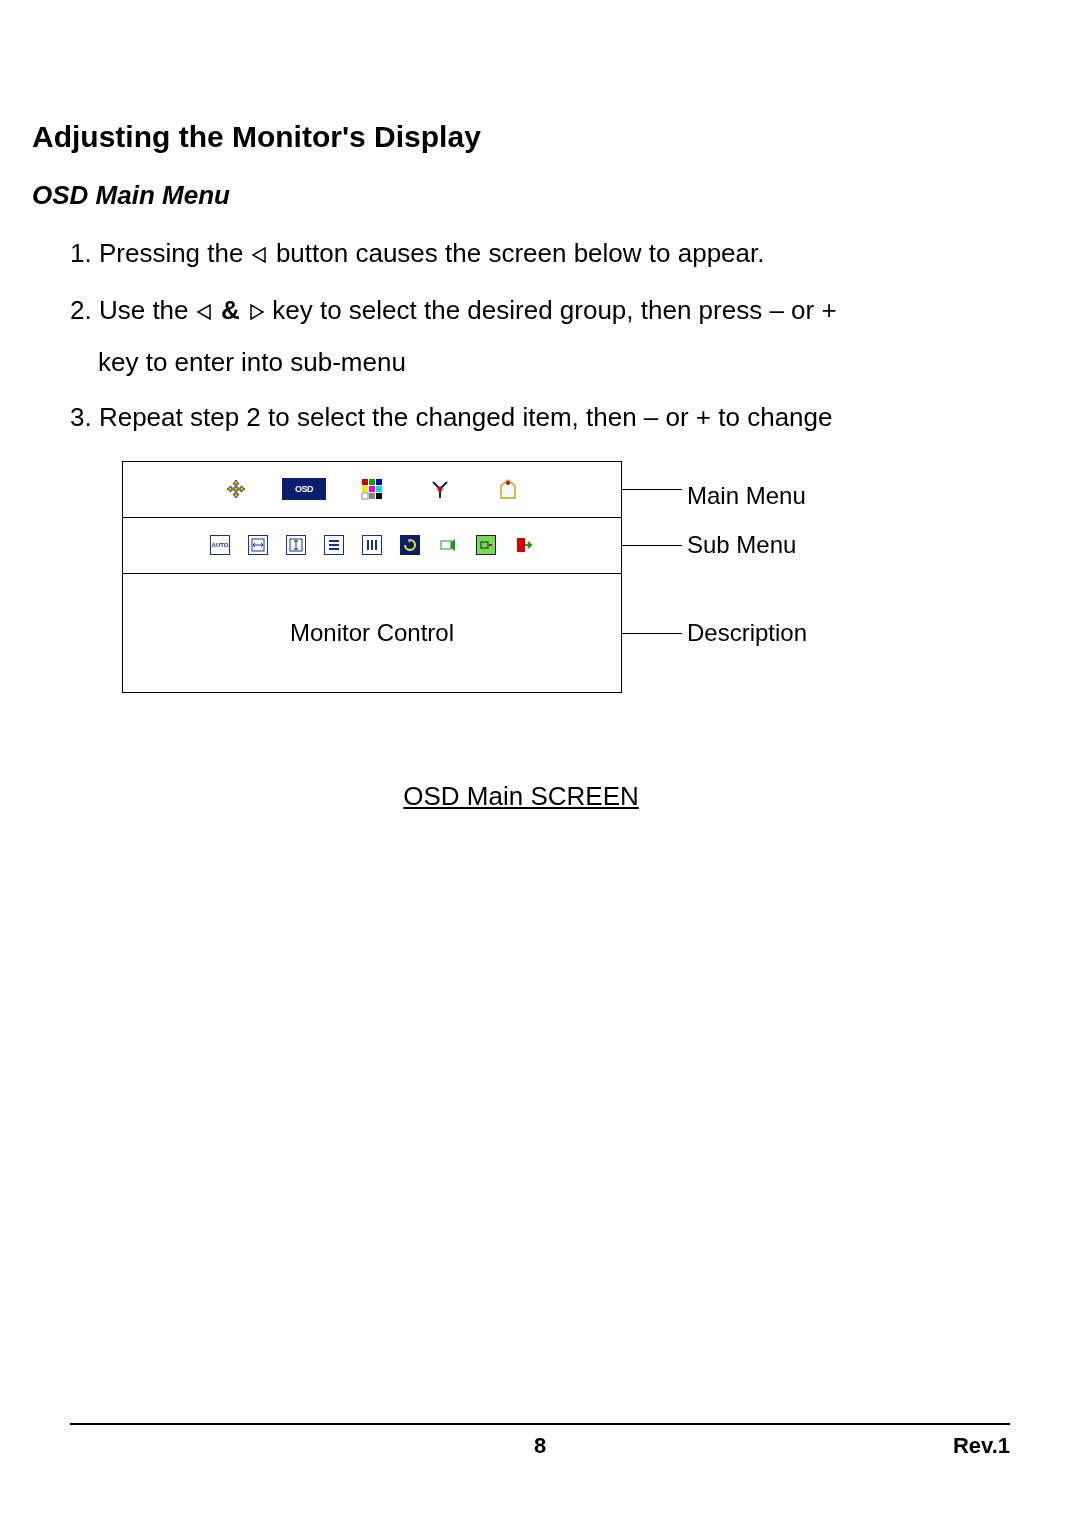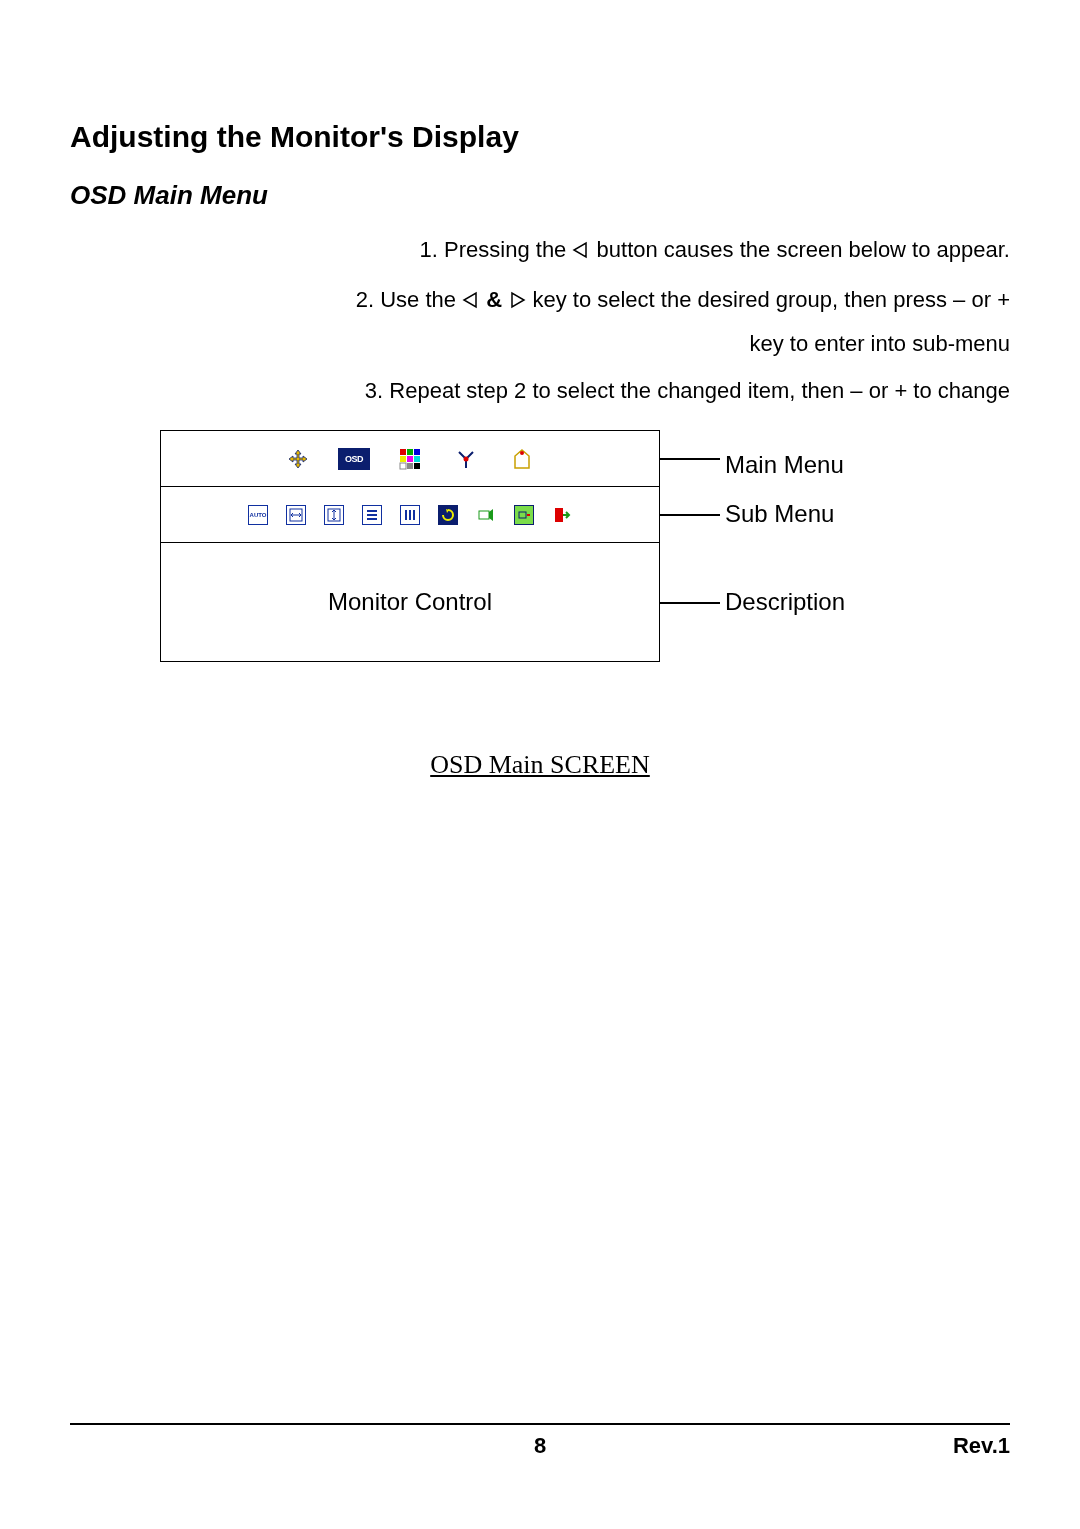--- a/index.html
+++ b/index.html
@@ -8,40 +8,39 @@
     padding: 0;
     background: #fff;
     font-family: Arial, Helvetica, sans-serif;
     color: #000;
   }
   .page {
     width: 1080px;
     height: 1529px;
     position: relative;
     margin: 0 auto;
-    padding: 120px 70px 0 70px;
+    padding: 120px 70px 0 32px;
   }
   h1.section {
     font-size: 30px;
     font-weight: bold;
     margin: 0 0 26px 0;
   }
   h2.subsection {
     font-size: 26px;
     font-weight: bold;
     margin: 0 0 18px 0;
     font-style: italic;
   }
   ol.steps {
     list-style: none;
     padding: 0 0 0 38px;
     margin: 0;
-    font-size: 22px;
+    font-size: 26px;
     line-height: 1.9;
-    text-align: right;
   }
   ol.steps li {
     margin-bottom: 6px;
   }
   .indent {
     padding-left: 28px;
   }
   .tri {
     display: inline-block;
     vertical-align: -2px;
@@ -85,37 +84,36 @@
   .row-desc {
     position: absolute;
     left: 0; right: 0; bottom: 0;
     top: 112px;
     display: flex;
     align-items: center;
     justify-content: center;
     font-size: 24px;
   }
   
-  .ic { width: 32px; height: 22px; display:inline-flex; align-items:center; justify-content:center; font-size:14px; font-weight:bold; }
+  .ic { width: 44px; height: 22px; display:inline-flex; align-items:center; justify-content:center; font-size:14px; font-weight:bold; }
   .ic-sm { width: 20px; height: 20px; }
   .blueborder { border:1.5px solid #1030a0; }
   .navy { background:#0b1e6e; color:#fff; }
   .greenbg { background:#7bdc4a; border:1px solid #0b1e6e; }
   .yellow { color:#e6b800; }
   .blue { color:#1030a0; }
   
   .leader { position:absolute; height:1.5px; background:#000; }
   .lbl { position:absolute; font-size:24px; }
   
   .caption {
     text-align:center;
     font-size: 26px;
     text-decoration: underline;
     margin-top: 60px;
-    font-family: Liberation Serif, serif;
   }
   
   .footer-rule {
     position:absolute; left:70px; right:70px; bottom:70px;
     border-top:2px solid #000;
     padding-top:8px;
     display:flex; justify-content:space-between;
     font-size:22px; font-weight:bold;
   }
   .footer-rule .pnum { position:absolute; left:50%; transform:translateX(-50%); }

